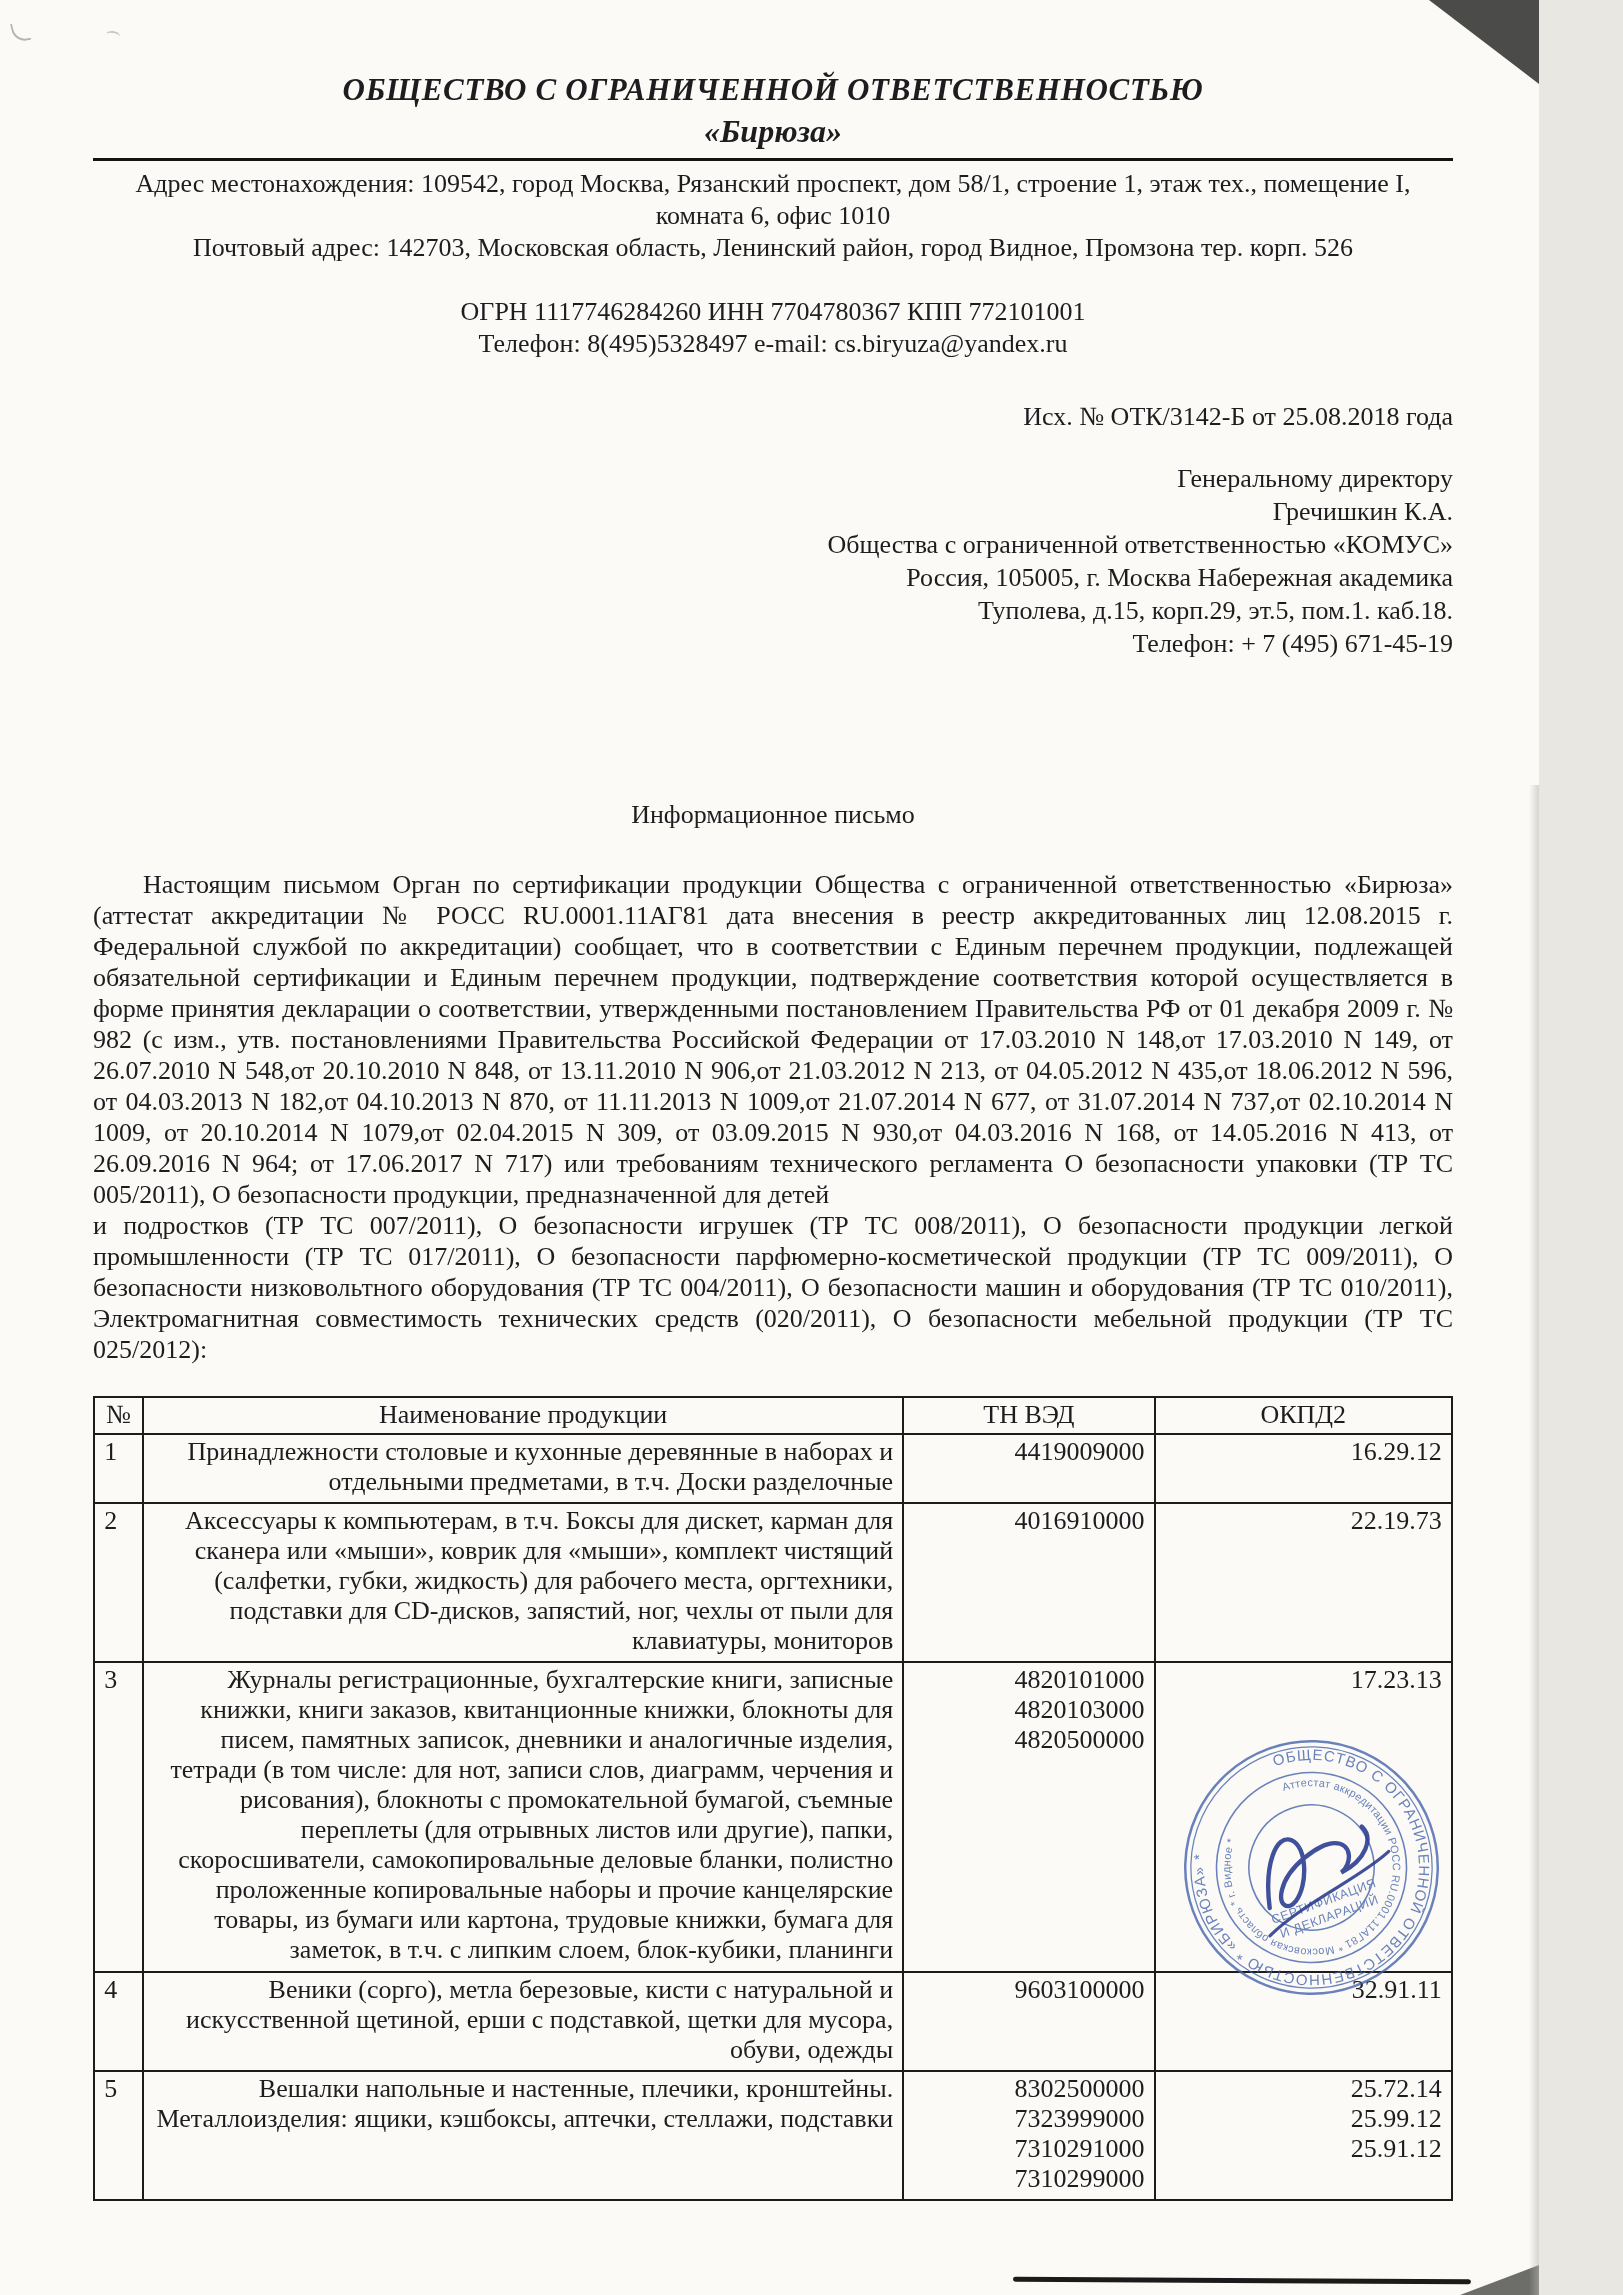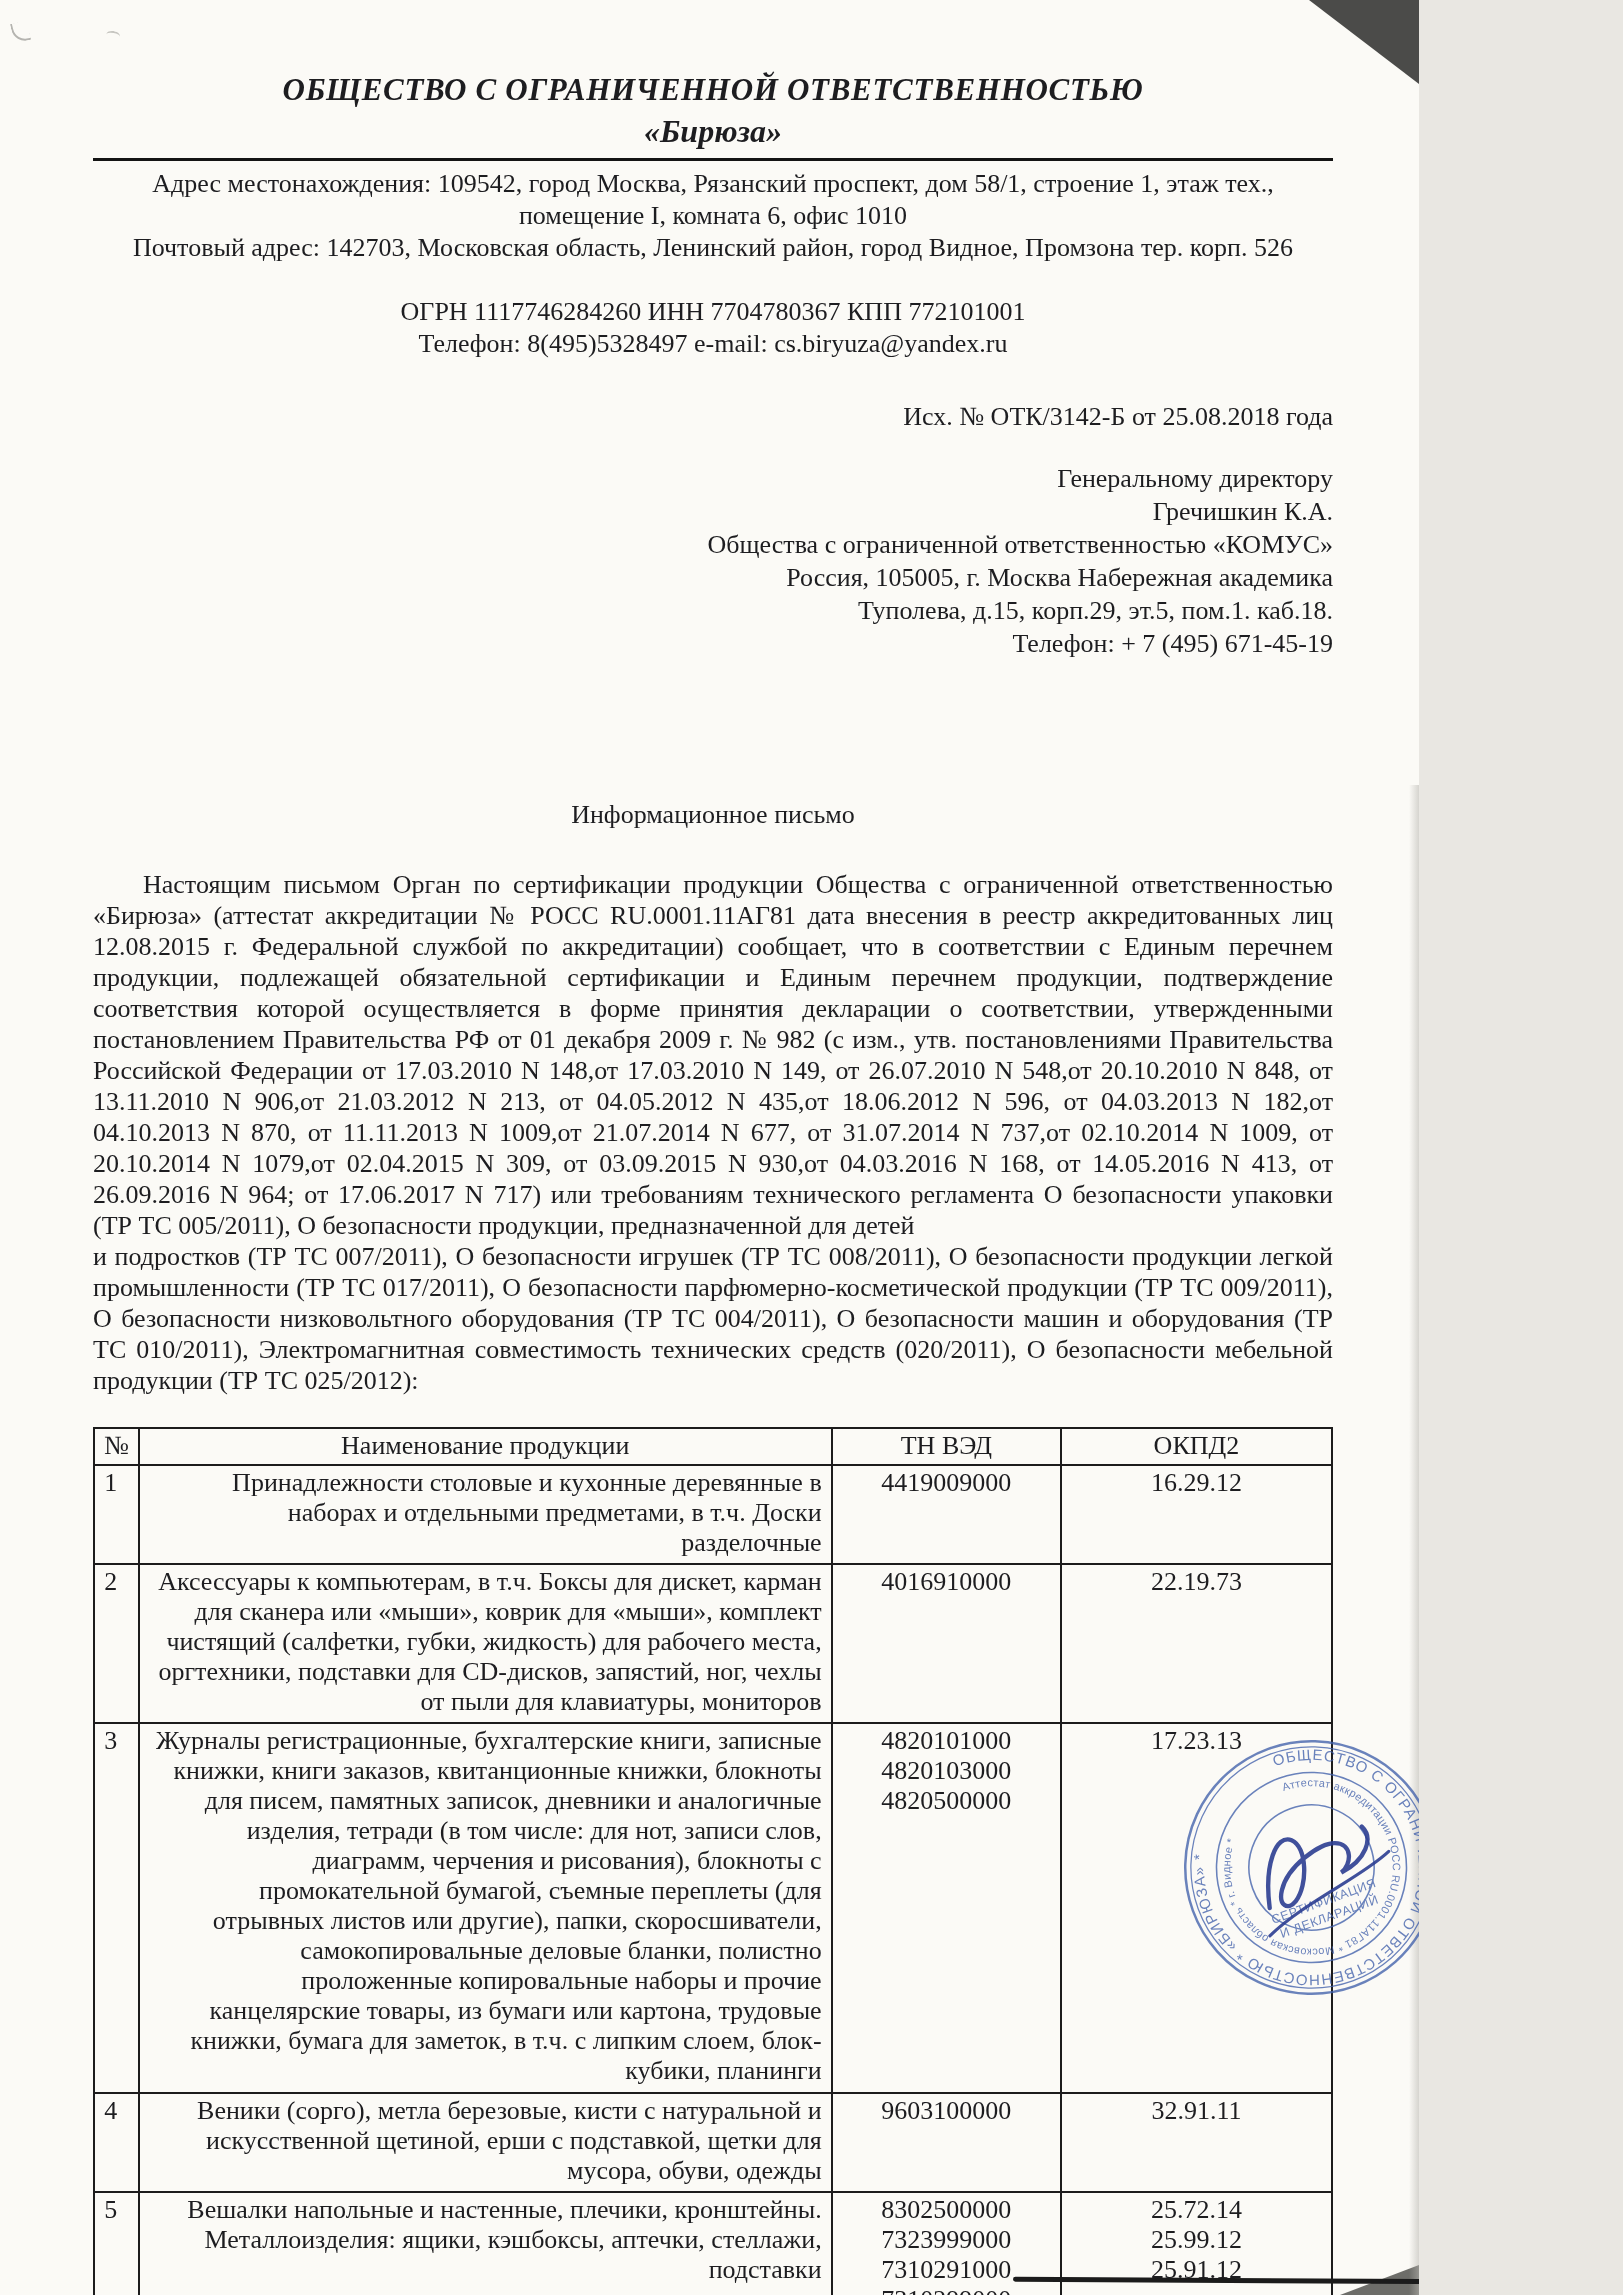--- a/index.html
+++ b/index.html
@@ -1,21 +1,21 @@
 <!DOCTYPE html>
 <html style="--paper: #fbfaf6; --stamp-blue: #4160ab; --ink-blue: #2c3e92;font-size:10.5px"><head>
 <meta charset="utf-8">
 <style>
   * { margin: 0; padding: 0; box-sizing: border-box; }
   html, body { background: #e9e7e2; }
   body { width: 1623px; height: 2295px; font-family: "Liberation Serif", serif; }
 
   .page {
     position: relative;
-    width: 1419px;
+    width: 1539px;
     height: 2295px;
     background: var(--paper, #fbfaf6);
     color: #1d1d20;
     overflow: hidden;
     padding: 71px 86px 0 93px;
   }
 
   
   .corner-top-right {
     position: absolute; top: 0; right: 0;
@@ -119,21 +119,21 @@
     text-align: center;
     font-weight: normal;
     padding: 2.6px 5.2px;
   }
   .col-num   { width: 3.6%; }
   .col-name  { width: 56%; }
   .col-tnved { width: 18.5%; }
   .col-okpd  { width: 21.9%; }
   td.cell-num { text-align: left; }
   td.cell-name { text-align: right; }
-  td.cell-codes { text-align: center; }
+  td.cell-codes { text-align: right; }
 
   
   .stamp {
     position: absolute;
     left: 1174px; top: 1730px;
     width: 275px; height: 275px;
     transform: rotate(-20deg);
     pointer-events: none;
   }
   .stamp svg { width: 100%; height: 100%; }

